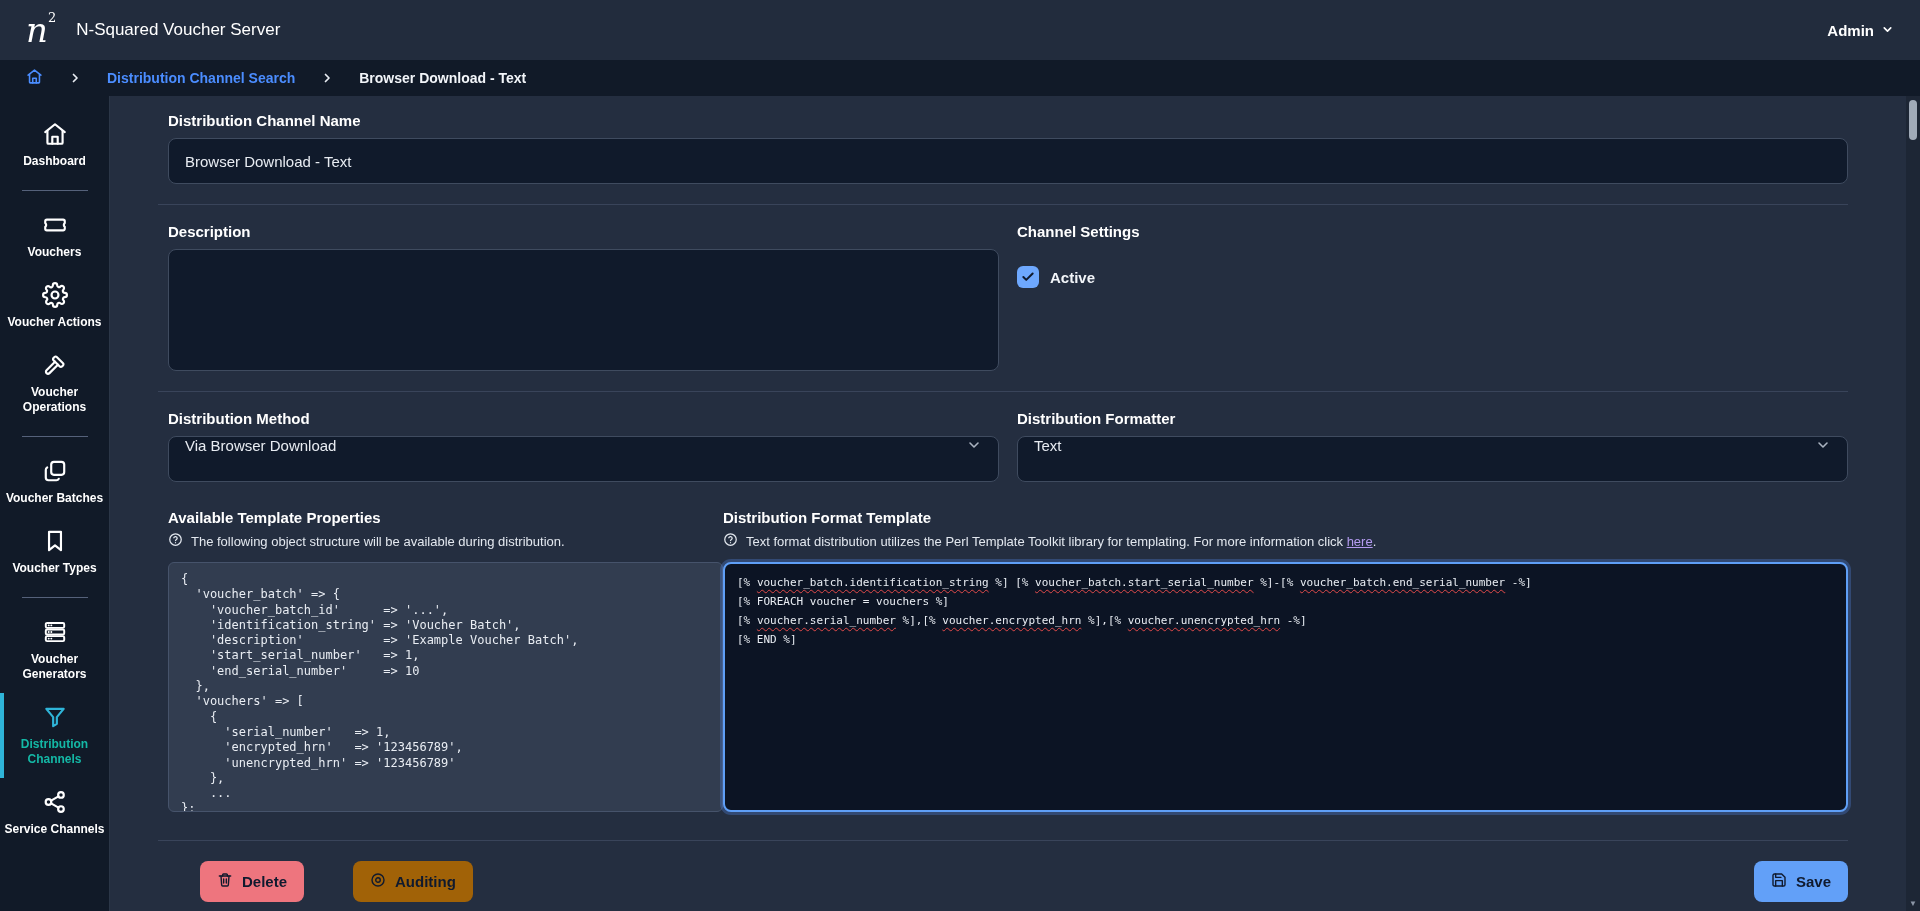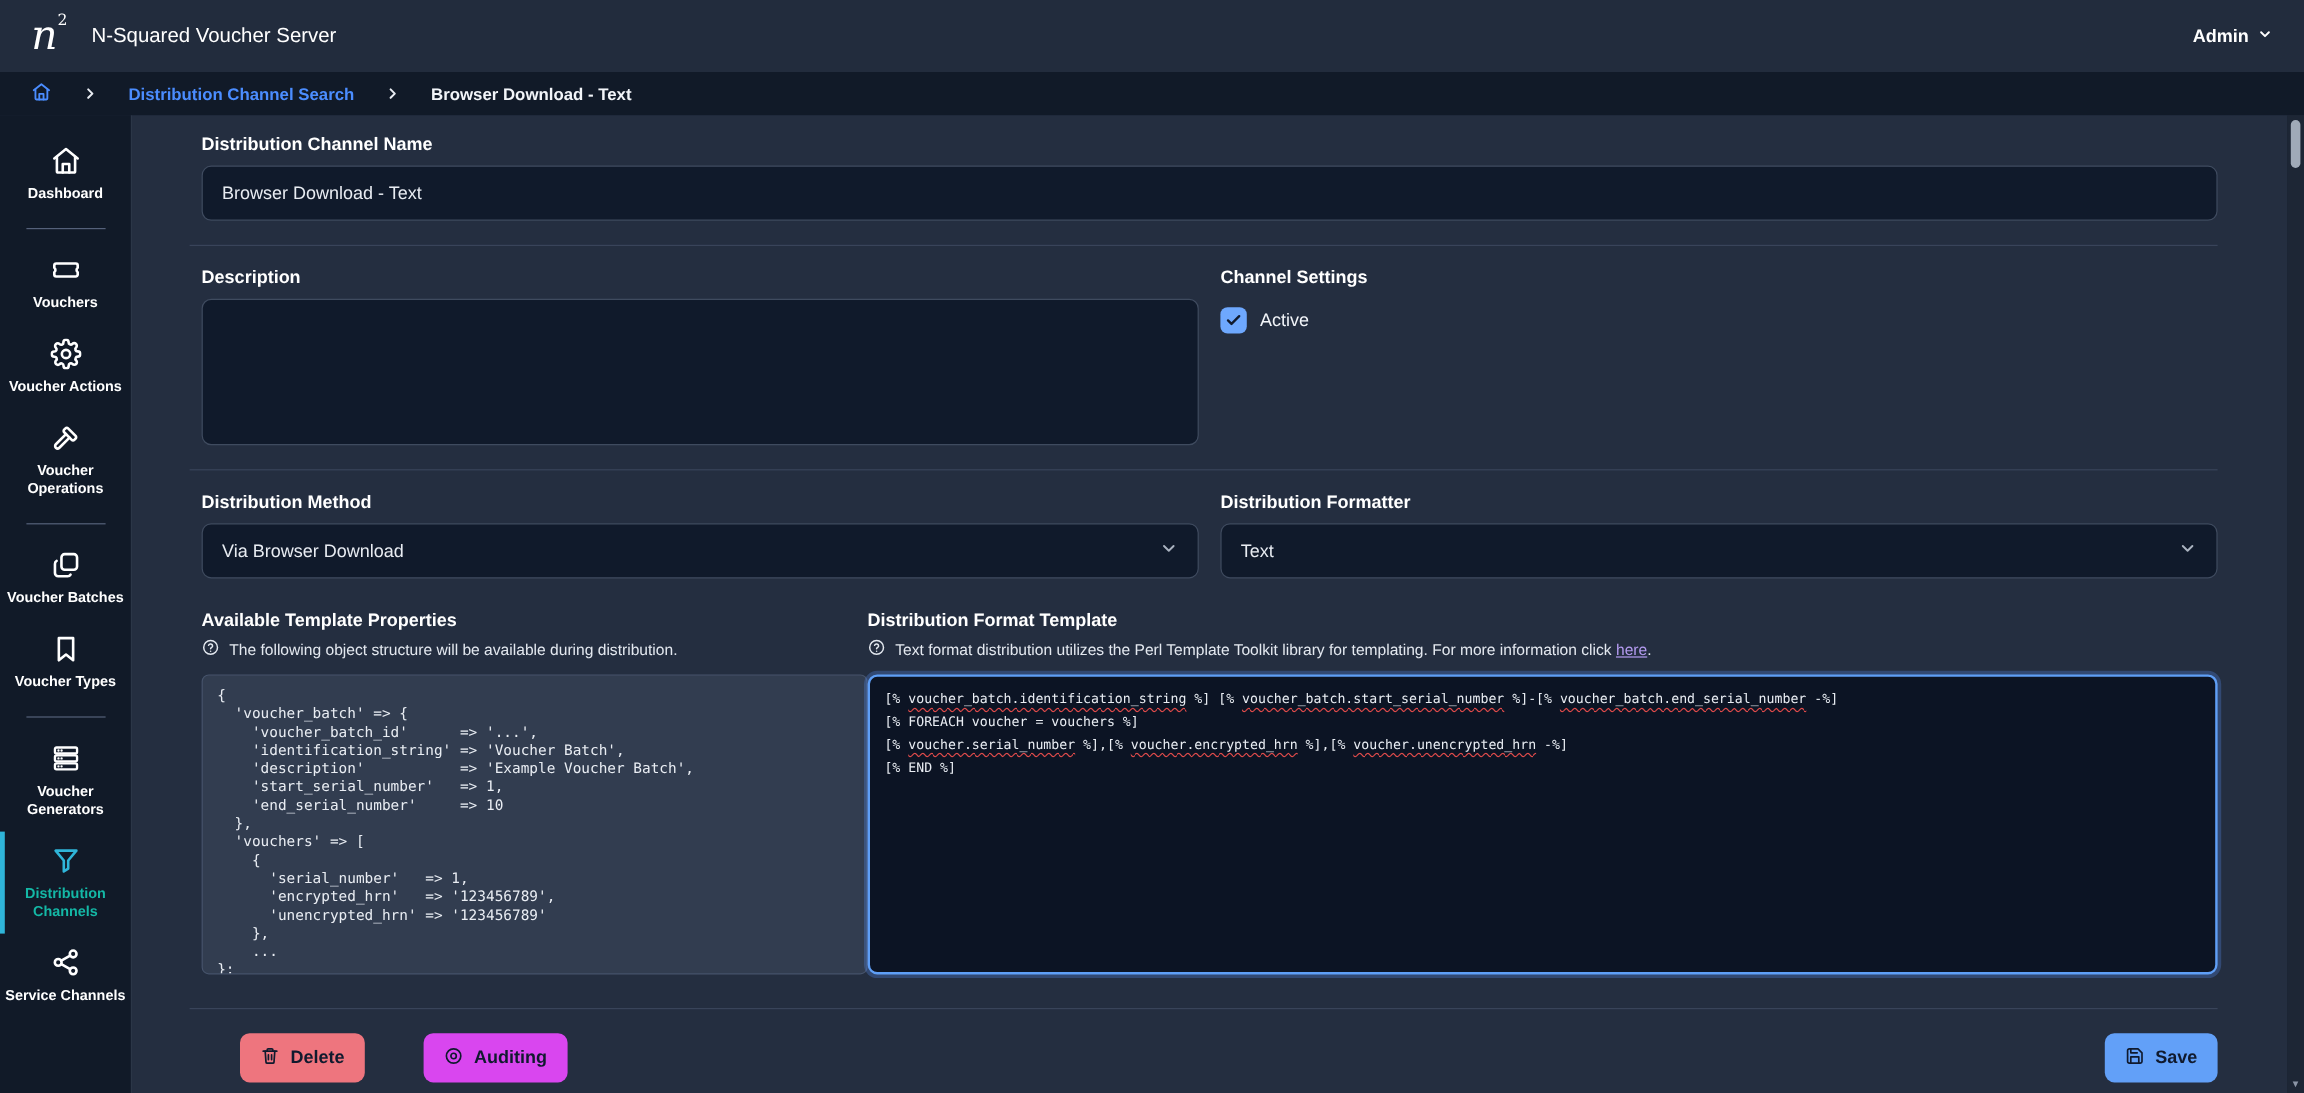--- a/index.html
+++ b/index.html
@@ -49,29 +49,29 @@
   .content { flex:1; padding:16px 72px 0 58px; position:relative; overflow:hidden; }
   .field-label { font-size:15px; font-weight:700; color:#fff; margin-bottom:9px; }
   .text-input {
     width:100%; height:46px; background:#101a2b; border:1px solid #3f4b5f; border-radius:8px;
     color:#e8ecf2; font-size:15px; font-family:inherit; padding:0 16px; outline:none; display:block;
   }
   textarea.text-input { height:122px; padding:12px 16px; resize:none; }
   .divider { border:none; border-top:1px solid #39445a; margin:20px 0 18px -10px; }
   .grid2 { display:grid; grid-template-columns:1fr 1fr; column-gap:18px; align-items:start; }
   .grid-template { display:grid; grid-template-columns:555px 1fr; column-gap:0; align-items:start; }
-  .checkbox-row { display:flex; align-items:center; gap:11px; margin-top:16px; }
+  .checkbox-row { display:flex; align-items:center; gap:11px; margin-top:26px;font-weight:bold; }
   .checkbox {
     width:22px; height:22px; border-radius:6px; background:#6ea8fe;
     display:flex; align-items:center; justify-content:center; cursor:pointer; flex:none;
   }
   .checkbox-label { font-size:15px; color:#f2f5f9; }
   .select {
     width:100%; height:46px; background:#101a2b; border:1px solid #3f4b5f; border-radius:8px;
-    display:flex; align-items:center; padding:0 16px; font-size:15px; color:#e8ecf2; cursor:pointer;
+    display:flex; padding:0 16px; font-size:15px; color:#e8ecf2; cursor:pointer;
   }
   .select .sel-value { flex:1; }
   .help-row { display:flex; align-items:center; gap:8px; margin:2px 0 12px; font-size:13px; color:#e3e8ef; }
   .help-row svg { flex:none; }
   .help-link { color:#b49bf0; text-decoration:underline; cursor:pointer; }
   .code-block {
     background:#323d50; border:1px solid #46536b; border-radius:6px;
     padding:9px 12px; height:250px; overflow:hidden;
   }
   .code-block pre {
@@ -93,21 +93,21 @@
   }
   
   .footer-row { display:flex; align-items:center; gap:17px; margin-top:20px; }
   .btn {
     display:inline-flex; align-items:center; gap:9px; border:none; border-radius:8px;
     font-family:inherit; font-size:15px; font-weight:600; color:#101a2e;
     padding:0 17px; height:41px; cursor:pointer;margin-left:32px;
   }
   .btn svg { flex:none; }
   .btn-delete { background:#ee757e; }
-  .btn-auditing { background:#d946ef; }
+  .btn-auditing { background:#a16207; }
   .btn-save { background:#62a0f8; margin-left:auto; }
   
   .scrollbar {
     position:fixed; top:96px; right:0; bottom:0; width:14px; background:#1d2635;
   }
   .scroll-thumb {
     position:absolute; top:4px; left:3px; width:8px; height:40px;
     background:#a0aab8; border-radius:4px;
   }
   .scroll-down {

